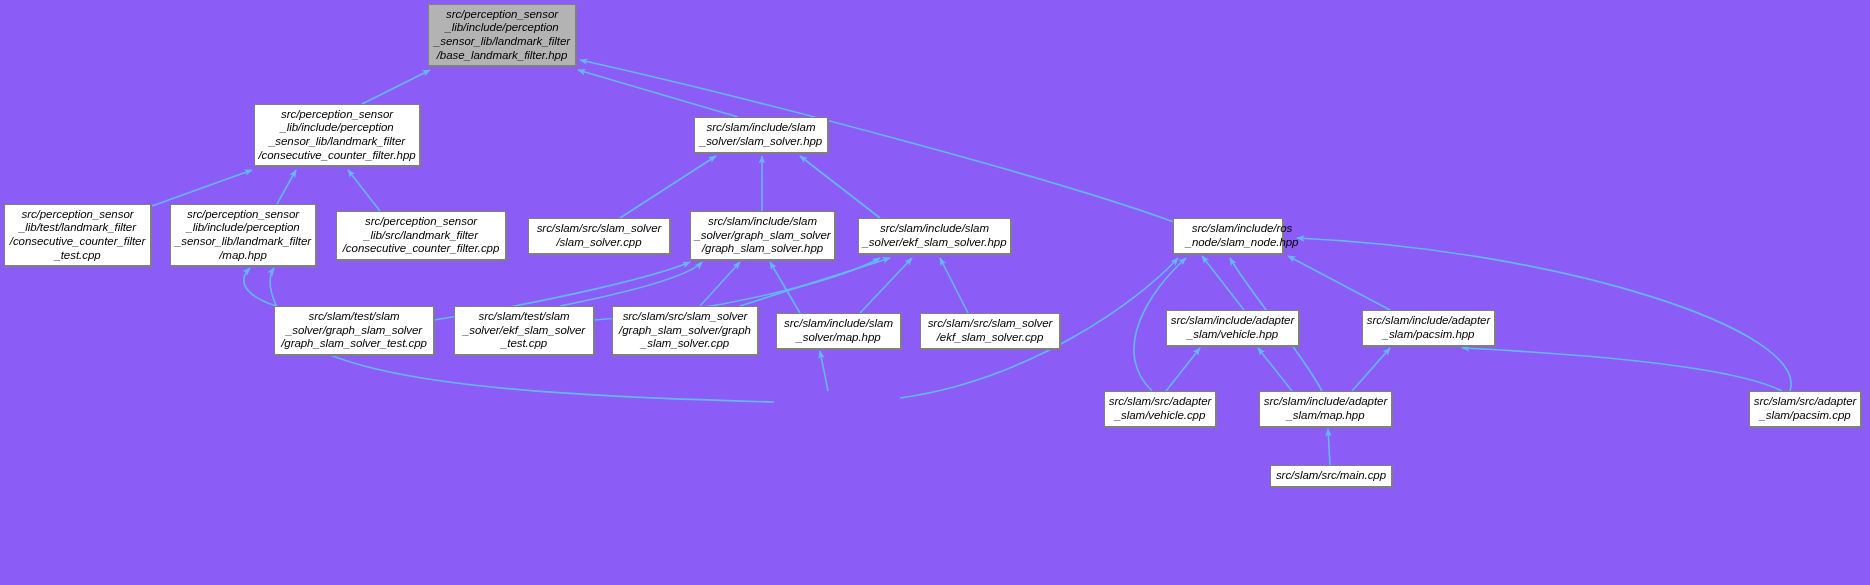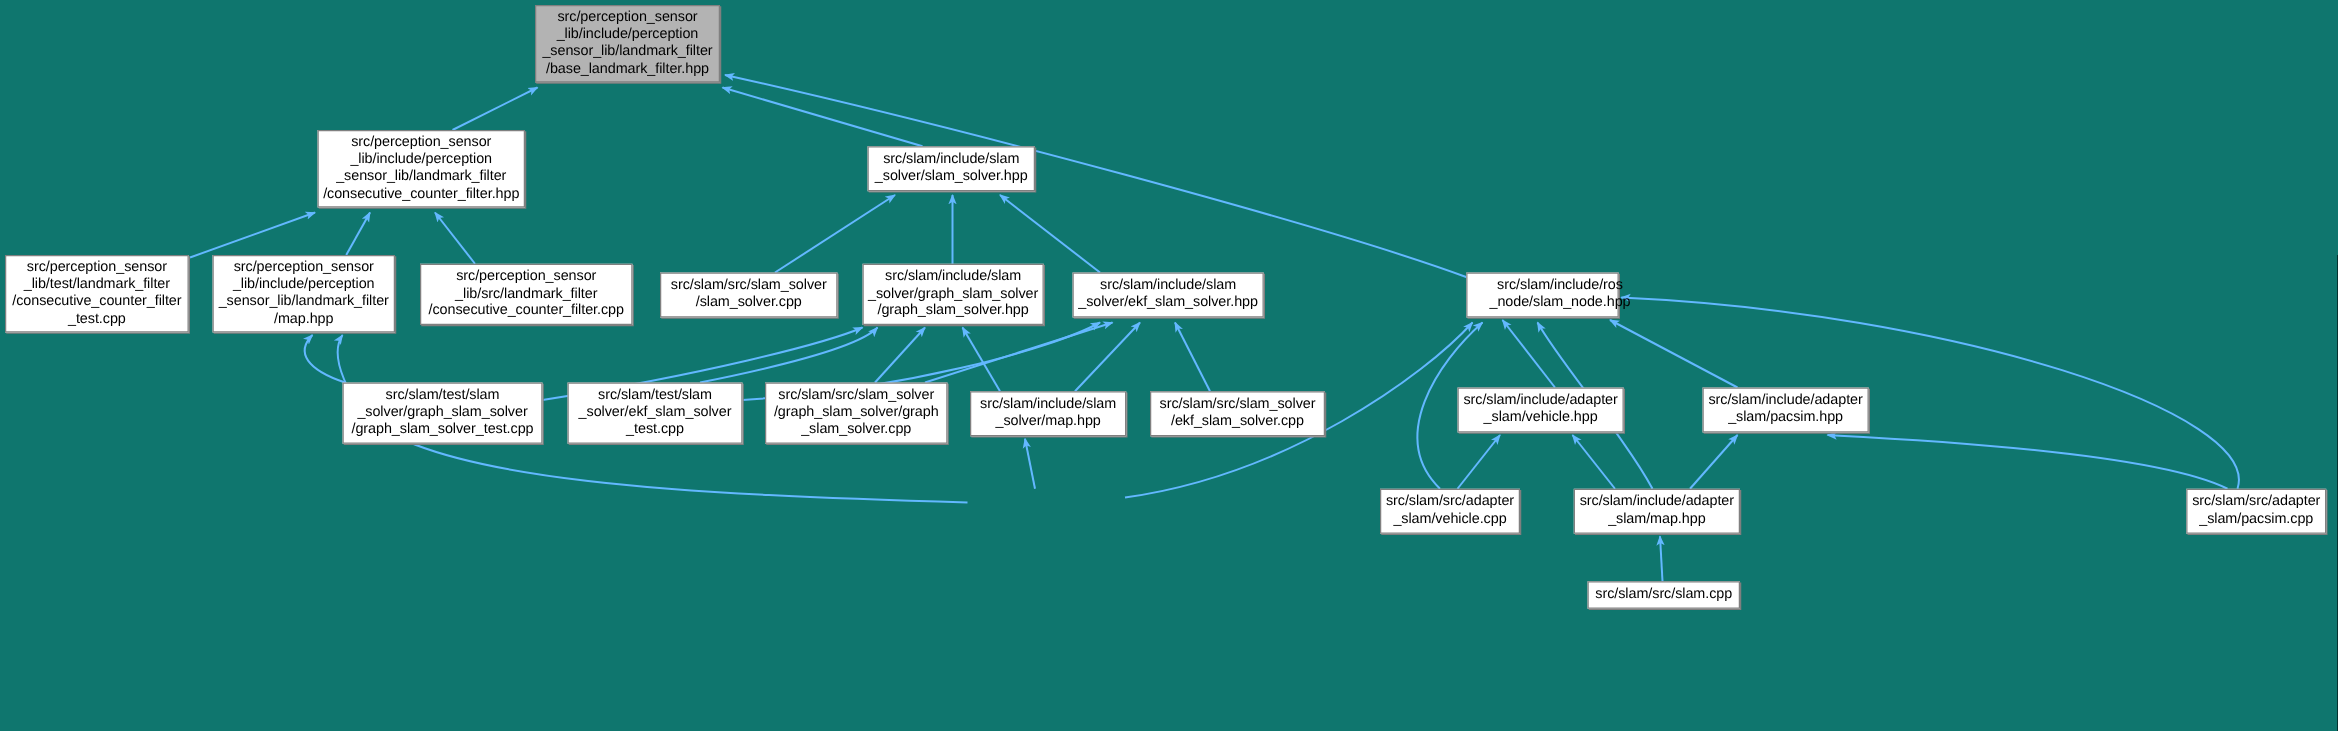--- a/index.html
+++ b/index.html
@@ -9,21 +9,21 @@
   .node{position:absolute;box-sizing:border-box;background:#ffffff;border:1px solid #808080;
         box-shadow:1px 1px 0 0 #7f7f7f;display:flex;align-items:center;justify-content:center;
         text-align:center;color:#000;font-size:11.5px;line-height:13.6px;white-space:pre;
         letter-spacing:-0.05px;}
   .node.root{background:#b3b3b3;}
   .nlabel{display:block;}
 </style>
 </head>
 <body>
 
-<div id="canvas" style="background: #0f766e;">
+<div id="canvas" style="background: #8b5cf6; font-style: italic;">
   <svg id="edges" viewBox="0 0 1870 585">
       <defs>
         <marker id="arw" viewBox="0 0 10 10" refX="9" refY="5" markerWidth="5.2" markerHeight="5.2" orient="auto-start-reverse">
           <path d="M 0 1 L 10 5 L 0 9 L 2.4 5 z" fill="#63b8ff"></path>
         </marker>
       </defs>
       <path d="M 362,104 L 430,70" fill="none" stroke="#63b8ff" stroke-width="1.6" marker-end="url(#arw)"></path>
       <path d="M 738,117 L 578,70" fill="none" stroke="#63b8ff" stroke-width="1.6" marker-end="url(#arw)"></path>
       <path d="M 1174,222 C 1060,180 760,100 580,60" fill="none" stroke="#63b8ff" stroke-width="1.6" marker-end="url(#arw)"></path>
       <path d="M 152,206 L 252,170" fill="none" stroke="#63b8ff" stroke-width="1.6" marker-end="url(#arw)"></path>
@@ -76,21 +76,21 @@
     <div class="node" style="left: 336px; top: 211px; width: 170px; height: 49px;"><span class="nlabel">src/perception_sensor
 _lib/src/landmark_filter
 /consecutive_counter_filter.cpp</span></div>
     <div class="node" style="left: 528px; top: 218px; width: 142px; height: 36px;"><span class="nlabel">src/slam/src/slam_solver
 /slam_solver.cpp</span></div>
     <div class="node" style="left: 690px; top: 211px; width: 145px; height: 49px;"><span class="nlabel">src/slam/include/slam
 _solver/graph_slam_solver
 /graph_slam_solver.hpp</span></div>
     <div class="node" style="left: 858px; top: 218px; width: 153px; height: 36px;"><span class="nlabel">src/slam/include/slam
 _solver/ekf_slam_solver.hpp</span></div>
-    <div class="node" style="left: 1173px; top: 218px; width: 122px; height: 36px; padding-left: 28px;"><span class="nlabel">src/slam/include/ros
+    <div class="node" style="left: 1173px; top: 218px; width: 110px; height: 36px; padding-left: 28px;"><span class="nlabel">src/slam/include/ros
 _node/slam_node.hpp</span></div>
     <div class="node" style="left: 274px; top: 306px; width: 160px; height: 49px;"><span class="nlabel">src/slam/test/slam
 _solver/graph_slam_solver
 /graph_slam_solver_test.cpp</span></div>
     <div class="node" style="left: 454px; top: 306px; width: 140px; height: 49px;"><span class="nlabel">src/slam/test/slam
 _solver/ekf_slam_solver
 _test.cpp</span></div>
     <div class="node" style="left: 612px; top: 306px; width: 146px; height: 49px;"><span class="nlabel">src/slam/src/slam_solver
 /graph_slam_solver/graph
 _slam_solver.cpp</span></div>
@@ -101,14 +101,14 @@
     <div class="node" style="left: 1166px; top: 310px; width: 133px; height: 36px;"><span class="nlabel">src/slam/include/adapter
 _slam/vehicle.hpp</span></div>
     <div class="node" style="left: 1362px; top: 310px; width: 133px; height: 36px;"><span class="nlabel">src/slam/include/adapter
 _slam/pacsim.hpp</span></div>
     <div class="node" style="left: 1104px; top: 391px; width: 112px; height: 36px;"><span class="nlabel">src/slam/src/adapter
 _slam/vehicle.cpp</span></div>
     <div class="node" style="left: 1259px; top: 391px; width: 133px; height: 36px;"><span class="nlabel">src/slam/include/adapter
 _slam/map.hpp</span></div>
     <div class="node" style="left: 1749px; top: 391px; width: 112px; height: 36px;"><span class="nlabel">src/slam/src/adapter
 _slam/pacsim.cpp</span></div>
-    <div class="node" style="left: 1270px; top: 465px; width: 122px; height: 22px;"><span class="nlabel">src/slam/src/slam.cpp</span></div>
+    <div class="node" style="left: 1270px; top: 465px; width: 122px; height: 22px;"><span class="nlabel">src/slam/src/main.cpp</span></div>
   </div>
 
 </body></html>

